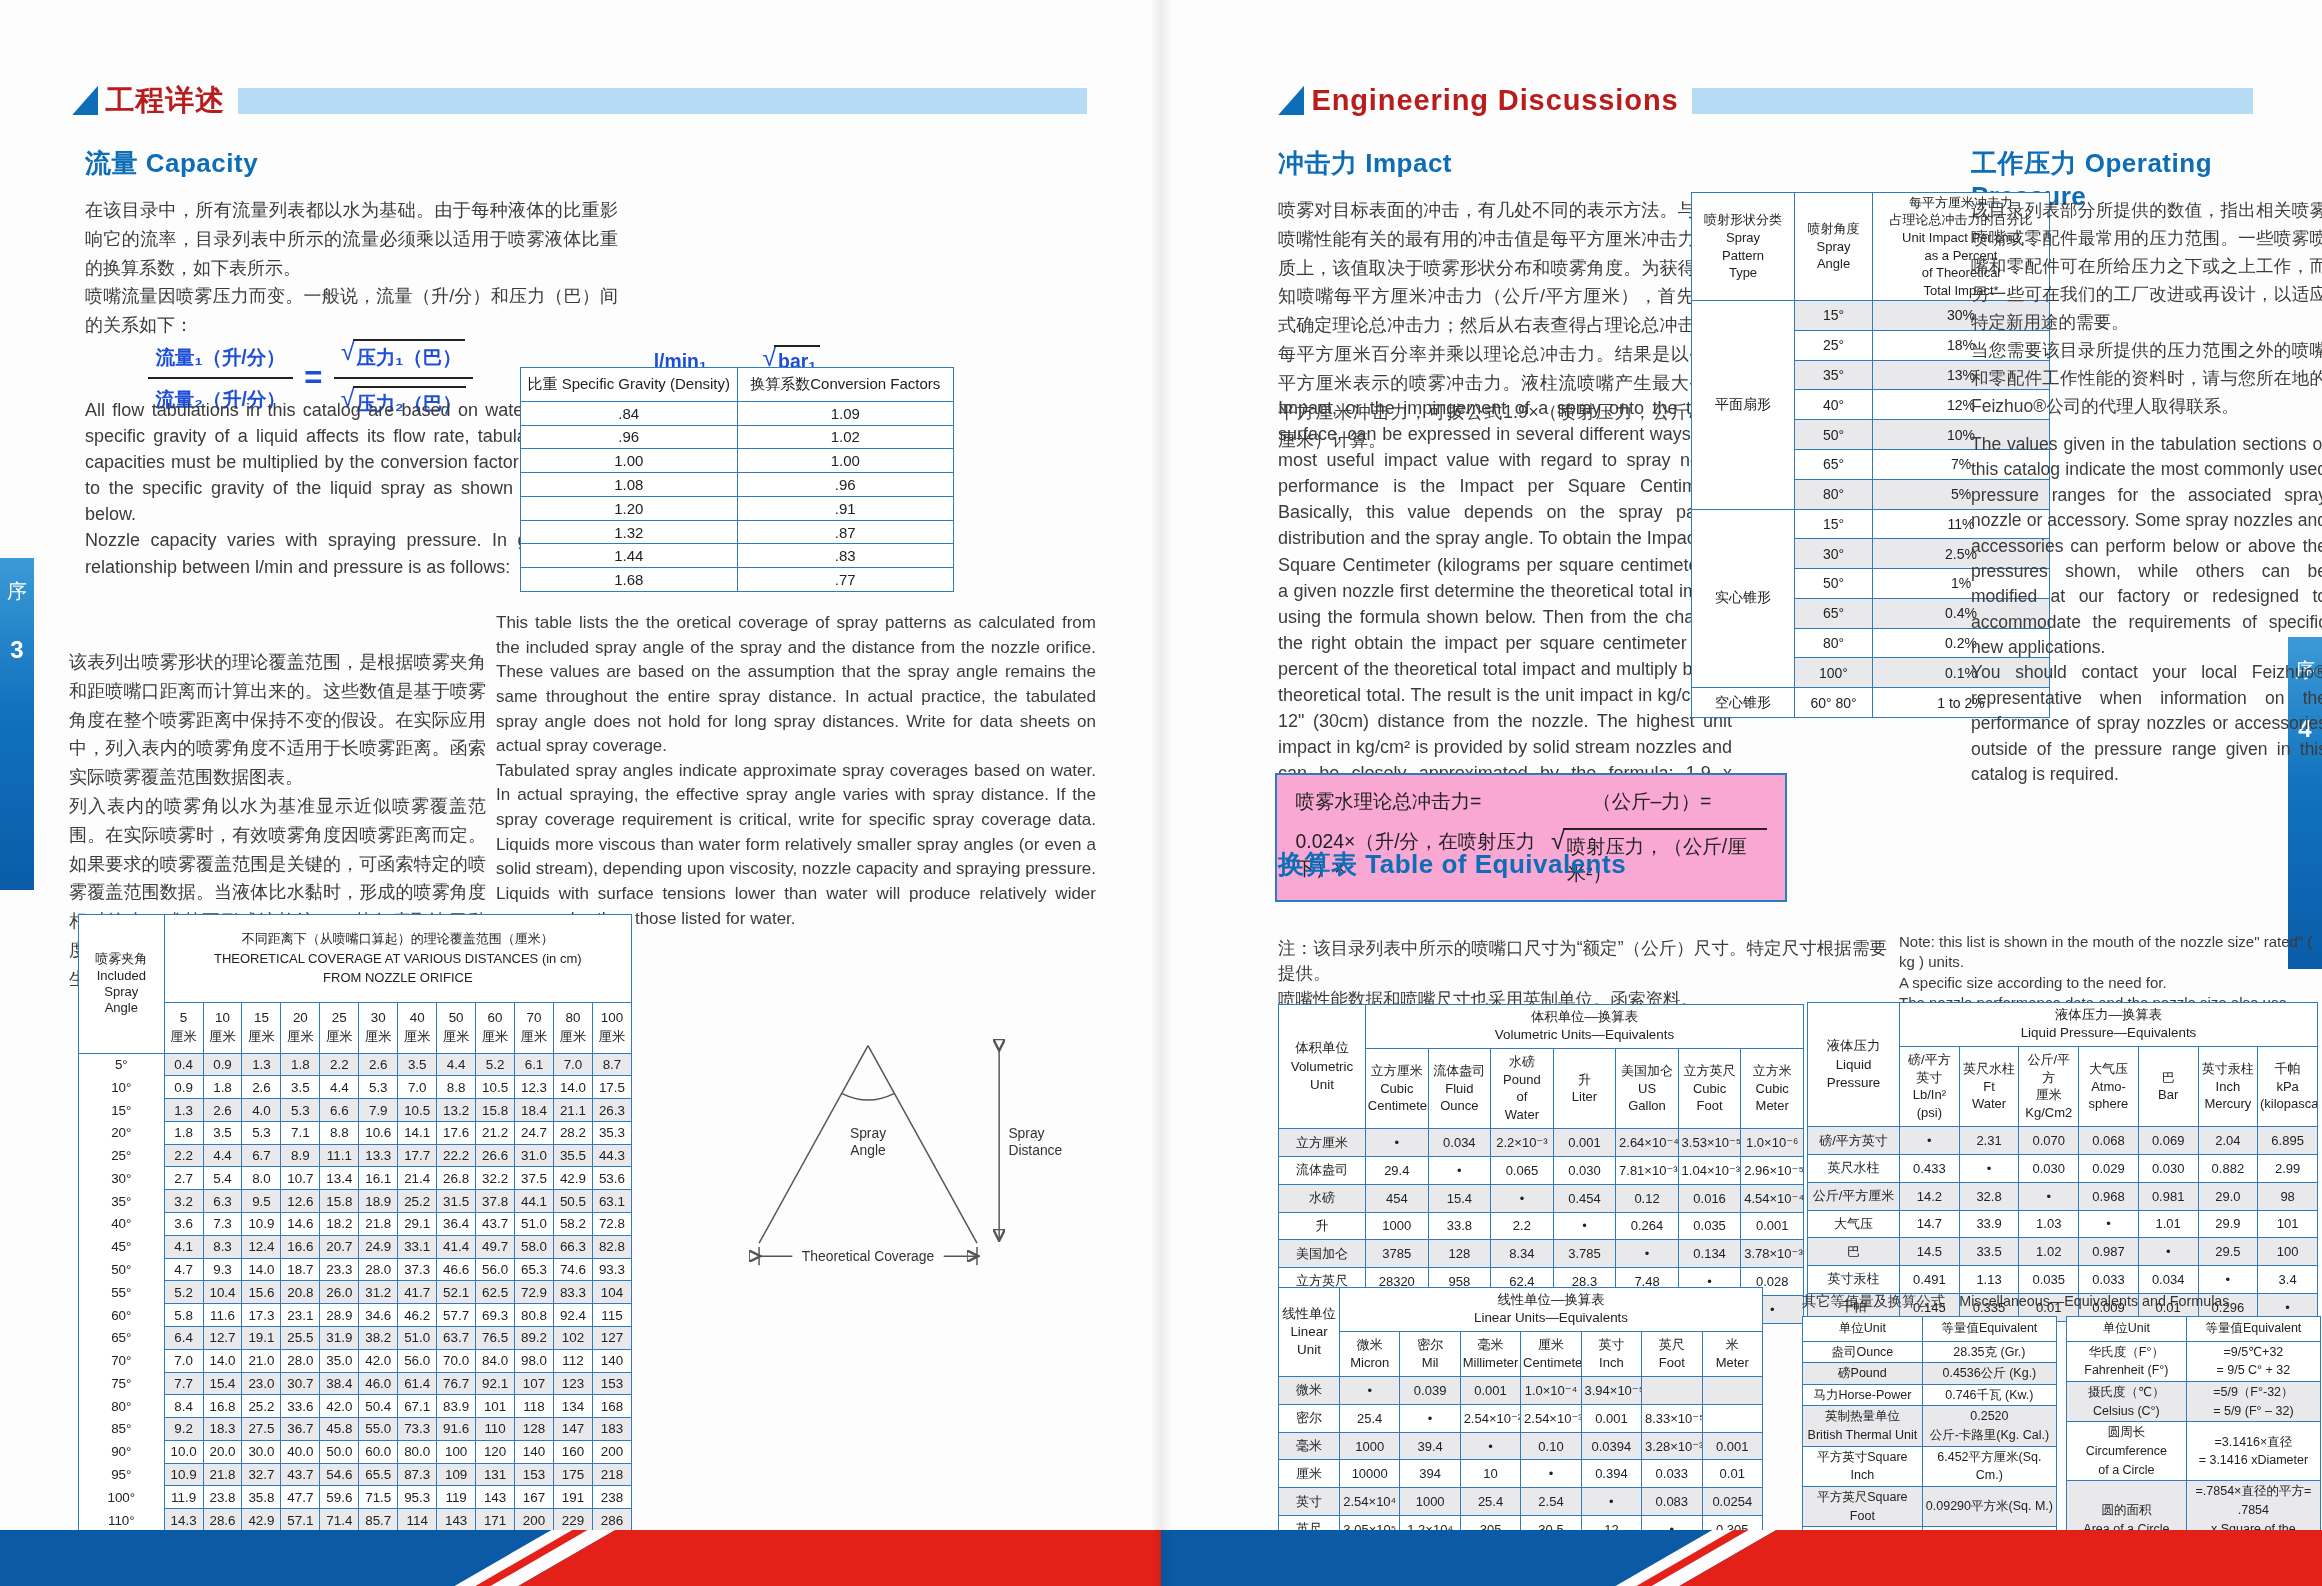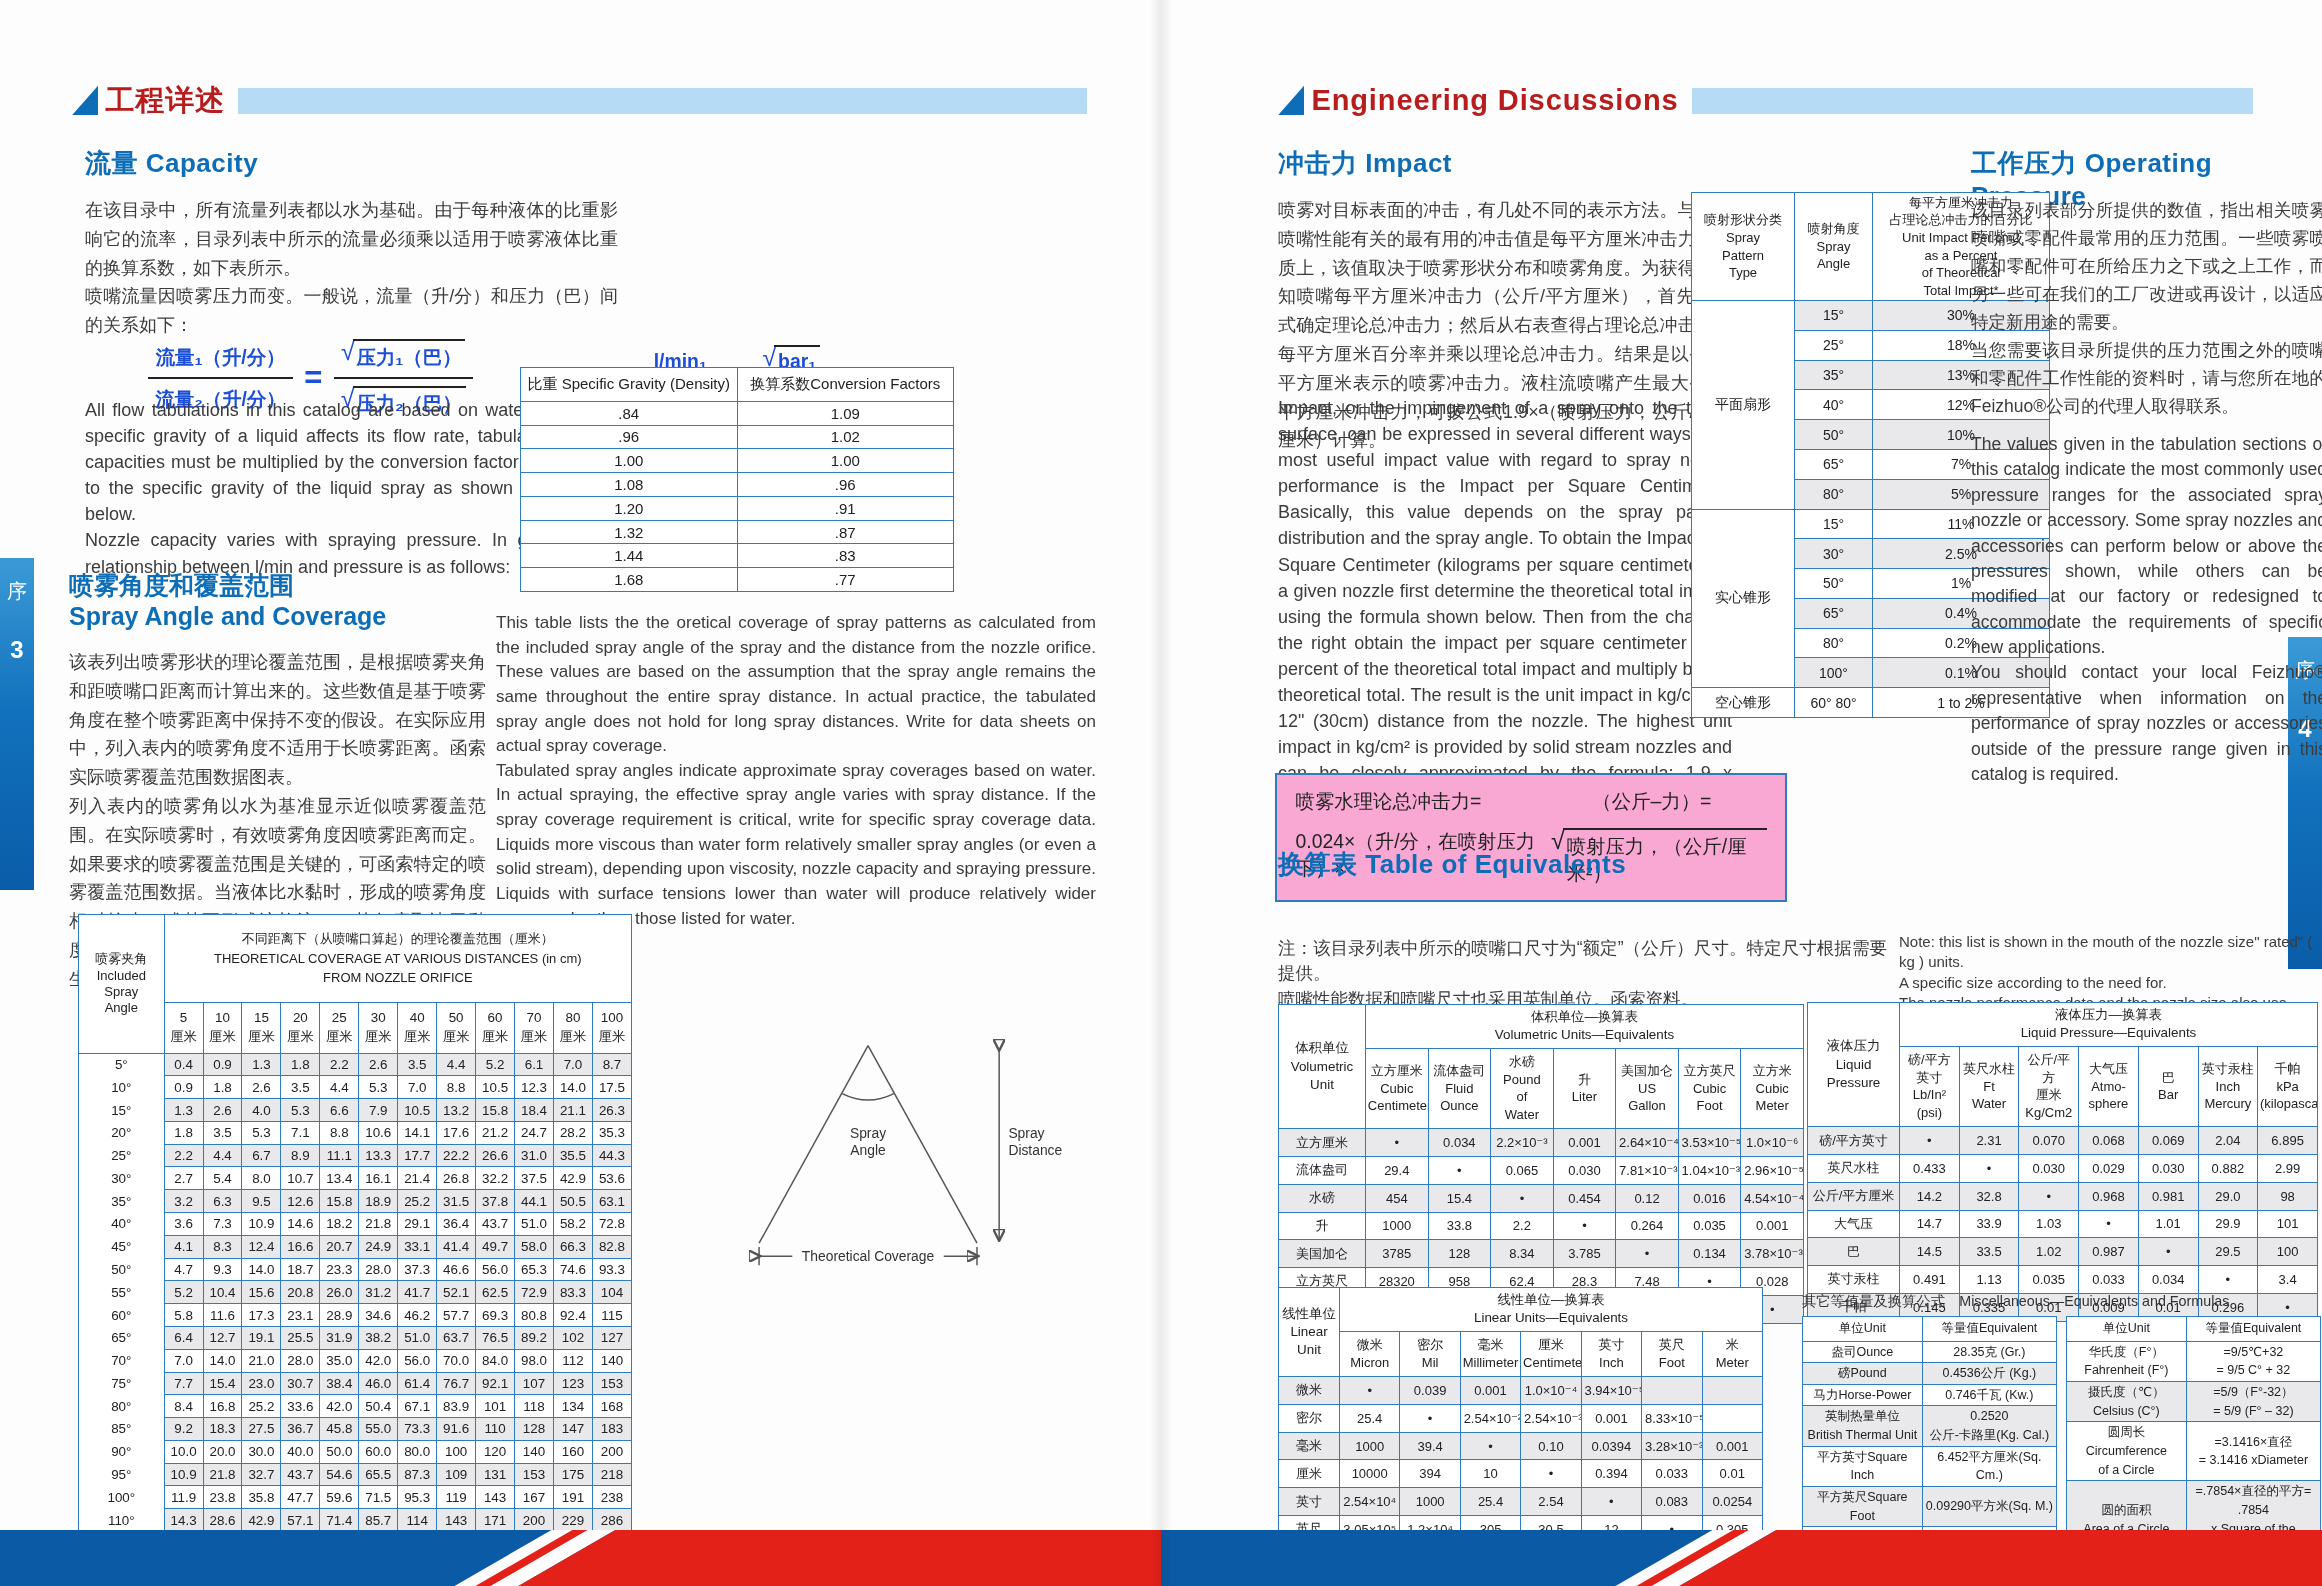--- a/index.html
+++ b/index.html
@@ -191,24 +191,20 @@
           <td>1.44</td>
           <td>.83</td>
         </tr>
         <tr>
           <td>1.68</td>
           <td>.77</td>
         </tr>
       </tbody>
   </table>
 
-  <div class="abs sec-title2" style="left:69px;top:570px;">
-    <div>喷雾角度和覆盖范围</div>
-    <div>Spray Angle and Coverage</div>
-  </div>
   <div class="abs zh-text pre" style="left:69px;top:648px;width:417px;">该表列出喷雾形状的理论覆盖范围，是根据喷雾夹角和距喷嘴口距离而计算出来的。这些数值是基于喷雾角度在整个喷雾距离中保持不变的假设。在实际应用中，列入表内的喷雾角度不适用于长喷雾距离。函索实际喷雾覆盖范围数据图表。
 列入表内的喷雾角以水为基准显示近似喷雾覆盖范围。在实际喷雾时，有效喷雾角度因喷雾距离而定。如果要求的喷雾覆盖范围是关键的，可函索特定的喷雾覆盖范围数据。当液体比水黏时，形成的喷雾角度相对较小（或甚至形成液柱流），其角度取决于黏度、喷嘴流量和喷射压力。表面张力低于水的液体产生相对宽大于按水所列出的喷雾角度。</div>
   <div class="abs en-text pre" style="left:496px;top:611px;width:600px;font-size:17px;">This table lists the the oretical coverage of spray patterns as calculated from the included spray angle of the spray and the distance from the nozzle orifice. These values are based on the assumption that the spray angle remains the same throughout the entire spray distance. In actual practice, the tabulated spray angle does not hold for long spray distances. Write for data sheets on actual spray coverage.
 Tabulated spray angles indicate approximate spray coverages based on water. In actual spraying, the effective spray angle varies with spray distance. If the spray coverage requirement is critical, write for specific spray coverage data. Liquids more viscous than water form relatively smaller spray angles (or even a solid stream), depending upon viscosity, nozzle capacity and spraying pressure. Liquids with surface tensions lower than water will produce relatively wider spray angles than those listed for water.</div>
 
   <table class="abs blue-table coverage" style="left:78px;top:914px;">
     <thead>
       <tr>
         <th class="corner pre" rowspan="2">喷雾夹角
 Included

